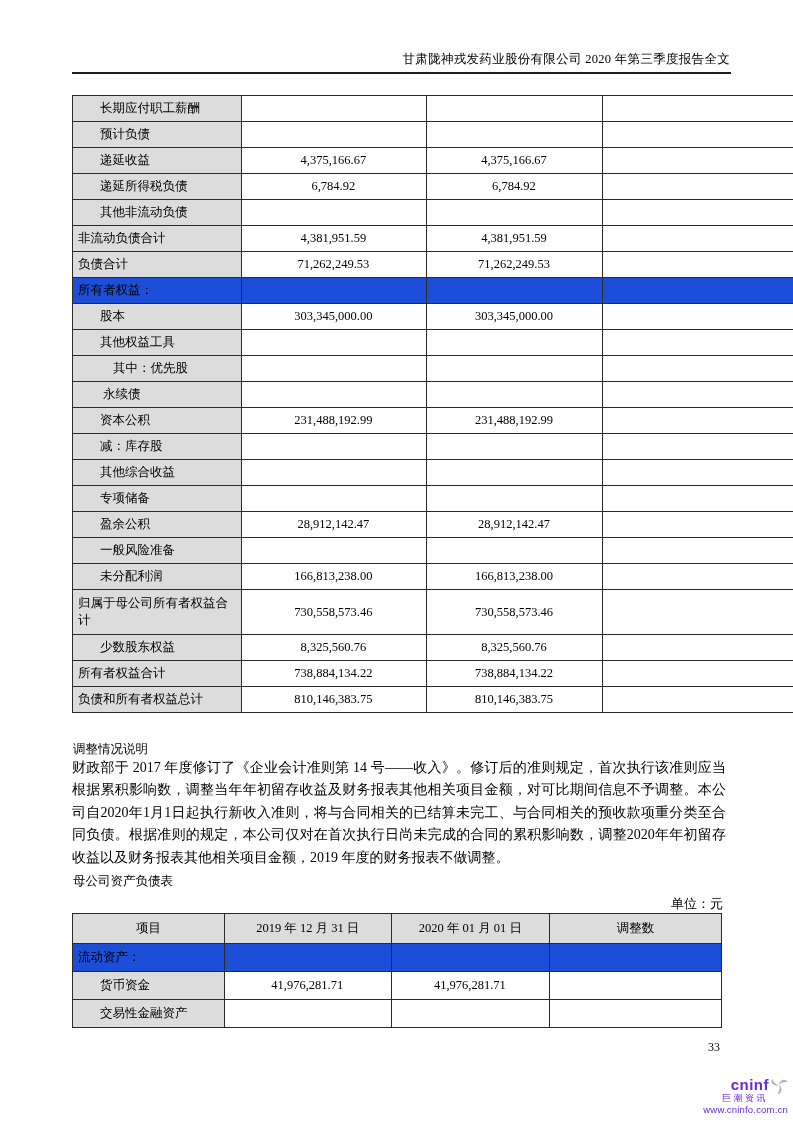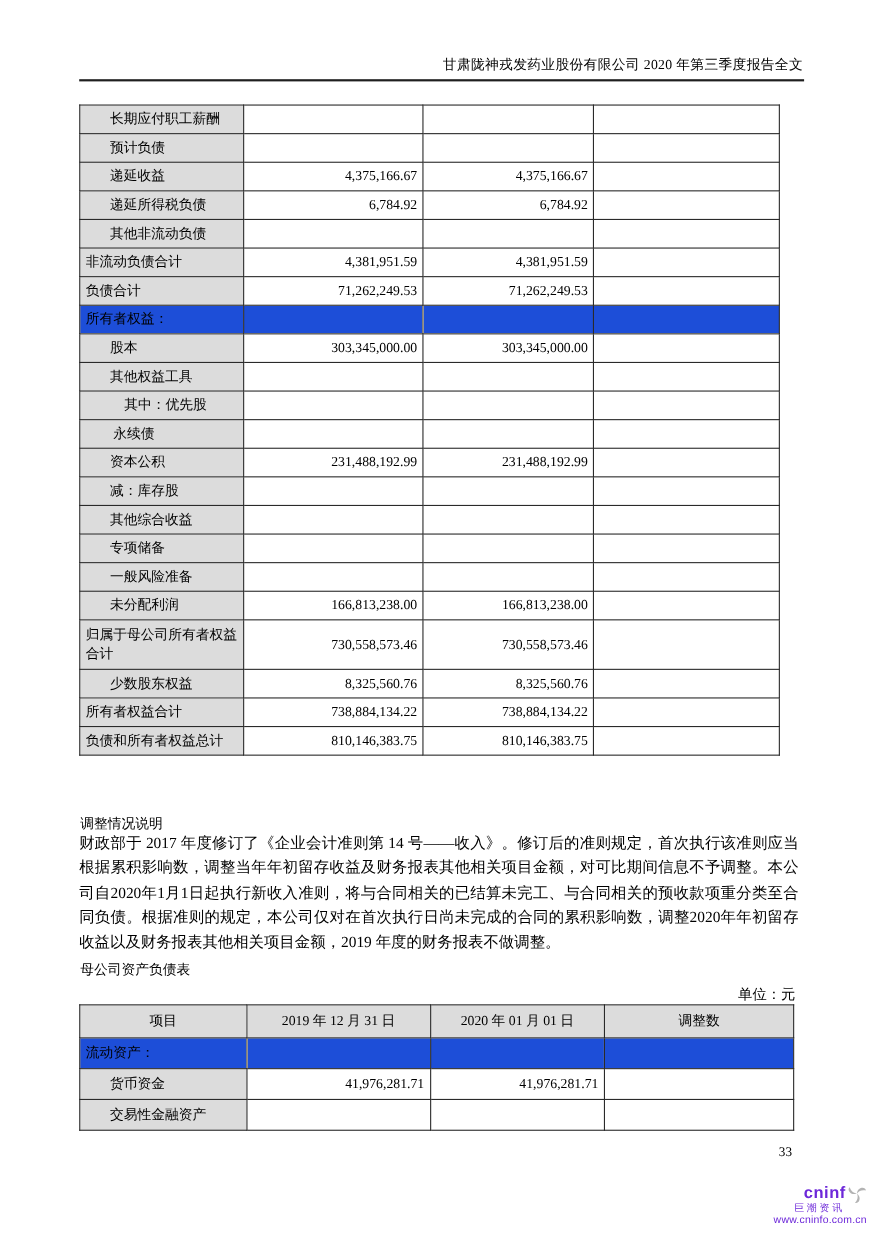--- a/index.html
+++ b/index.html
@@ -15,40 +15,40 @@
   .header-title{
     position:absolute;top:51px;right:63px;
     font-size:12.5px;letter-spacing:.3px;white-space:nowrap;
   }
   .header-rule{
     position:absolute;top:72px;left:72px;width:659px;height:2px;
     background:#1f1f1f;
   }
   
   table{border-collapse:collapse;table-layout:fixed;}
-  #table1{position:absolute;top:95px;left:72px;width:637px;}
+  #table1{position:absolute;top:95px;left:72px;width:722px;}
   #table2{position:absolute;top:913px;left:72px;width:650px;}
   col.c1{width:23.4%} col.c2{width:25.7%} col.c3{width:24.4%} col.c4{width:26.5%}
   td,th{
     border:1px solid #2a2a2a;
     font-size:12.5px;
     vertical-align:middle;
     overflow:hidden;
     padding:1px 4px;
   }
   #table1 tr{height:26px;}
   #table1 tr.tall{height:45px;}
   #table2 tr{height:28px;}
   #table2 tr.hdr{height:30px;border-radius:12px;}
   td.label{background:#dcdcdc;line-height:1.35;}
   .ind0{padding-left:5px;}
   .ind1{padding-left:27px;}
   .ind2{padding-left:40px;}
   .ind3{padding-left:30px;}
-  td.num{text-align:right;padding-right:5px;background:#fff;}
+  td.num{text-align:center;padding-right:5px;background:#fff;}
   td.adj{background:#fff;}
   tr.shaded td{background:#1d4ed8;}
   #table2 th{
     background:#dcdcdc;font-weight:normal;text-align:center;
   }
   
   .section-label{position:absolute;left:73px;font-size:12.5px;white-space:nowrap;}
   #adjust-heading{top:741px;}
   #parent-heading{top:873px;}
   .paragraph{
@@ -173,20 +173,26 @@
         <tr>
           <td class="label ind1">其他综合收益</td>
           <td class="num"></td>
           <td class="num"></td>
           <td class="adj"></td>
         </tr>
         <tr>
           <td class="label ind1">专项储备</td>
           <td class="num"></td>
           <td class="num"></td>
+          <td class="adj"></td>
+        </tr>
+        <tr>
+          <td class="label ind1">盈余公积</td>
+          <td class="num">28,912,142.47</td>
+          <td class="num">28,912,142.47</td>
           <td class="adj"></td>
         </tr>
         <tr>
           <td class="label ind1">一般风险准备</td>
           <td class="num"></td>
           <td class="num"></td>
           <td class="adj"></td>
         </tr>
         <tr>
           <td class="label ind1">未分配利润</td>

